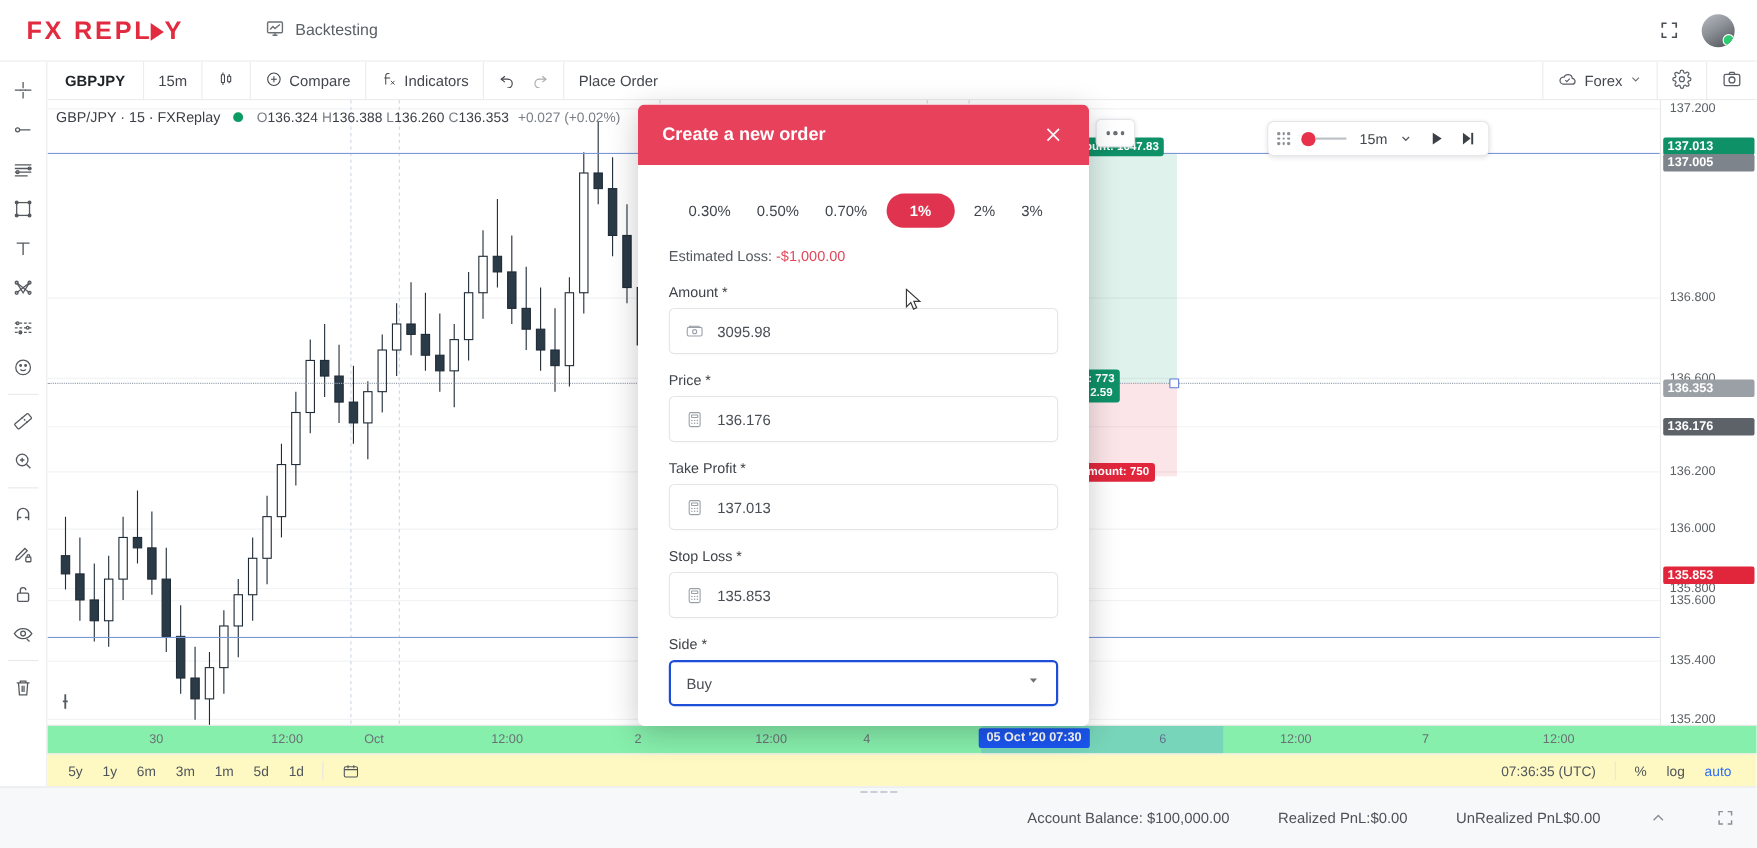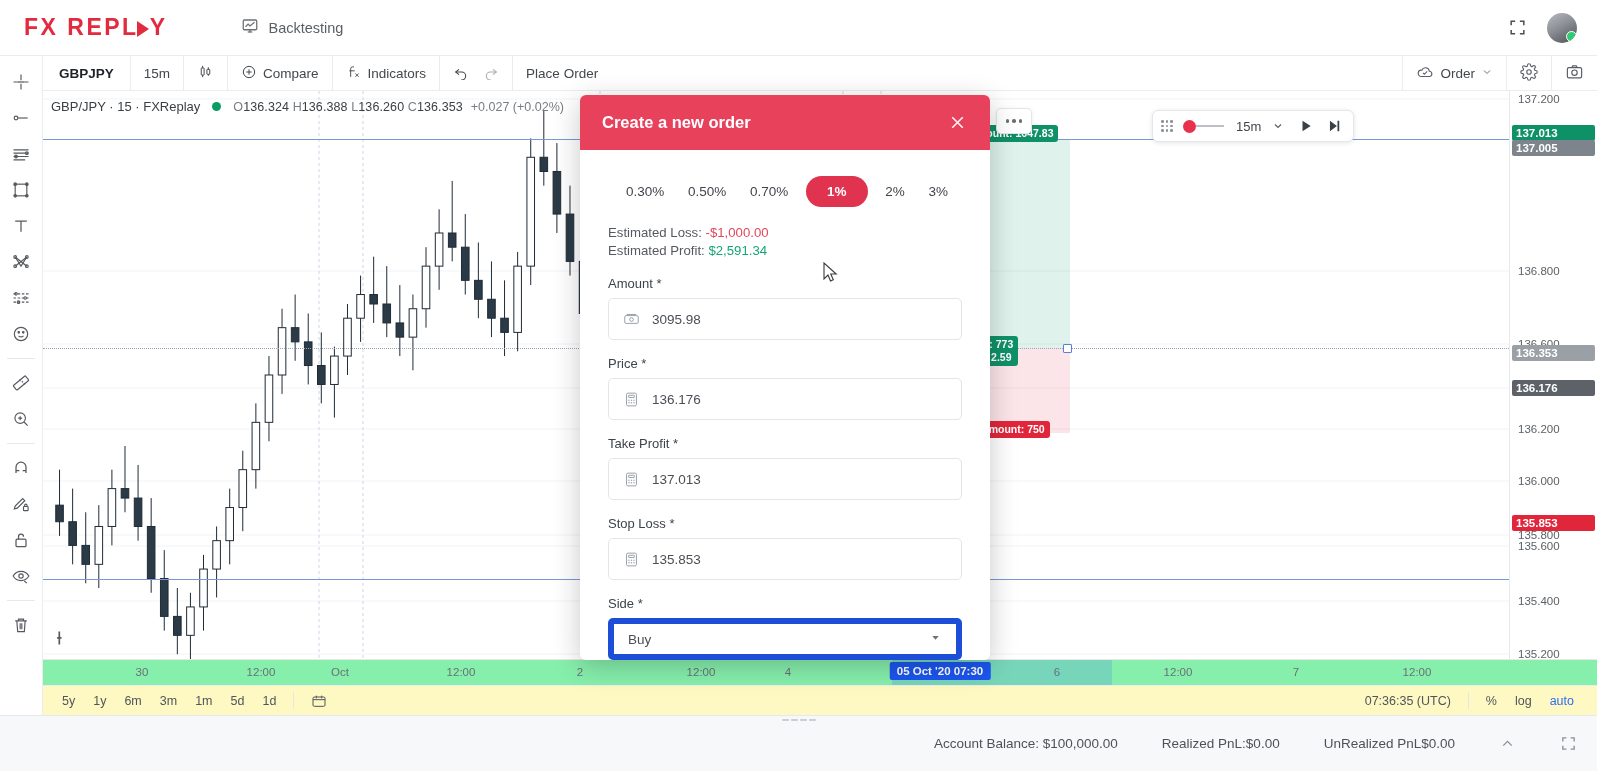--- a/index.html
+++ b/index.html
@@ -243,21 +243,21 @@
   .field { margin-top: 16px; }
   .field-label { font-size: 13px; color: #3e4349; margin-bottom: 7px; font-weight: 400; }
   .field-box {
     height: 42px; border: 1px solid #e3e5e8; border-radius: 5px;
     display: flex; align-items: center; padding: 0 14px; gap: 12px;
     background: #fff; cursor: text;
   }
   .field-val { font-size: 13.5px; color: #4a4f55; }
   .field-icon { color: #9aa0a7; display: flex; align-items: center; }
   .select-box {
-    height: 42px; border: 6px solid #1d4ed8; border-radius: 5px;
+    height: 42px; border: 2px solid #1d4ed8; border-radius: 5px;
     display: flex; align-items: center; padding: 0 14px;
     background: #fff; cursor: pointer;
   }
   .select-val { font-size: 13.5px; color: #4a4f55; }
   .select-arrow { margin-left: auto; color: #6c7177; }
   .cursor-arrow { position: absolute; left: 823px; top: 262px; z-index: 60; pointer-events: none; }
 </style>
 </head>
 <body>
 
@@ -453,21 +453,21 @@
     <div class="ctb-item plain">Place Order</div>
 
     <div class="ctb-right">
       <div class="ctb-item">
         <span>
           <svg width="18" height="18" viewBox="0 0 24 24" fill="none" stroke="#5a5f66" stroke-width="1.5">
             <path d="M6.5 18h11a3.5 3.5 0 0 0 .3-7 5.2 5.2 0 0 0-10-1.4A3.8 3.8 0 0 0 6.5 18z"></path>
             <path d="M9.3 13.2l1.9 1.8 3.6-3.8" stroke-width="1.4"></path>
           </svg>
         </span>
-        <span>Order</span>
+        <span>Forex</span>
         <span>
           <svg width="12" height="12" viewBox="0 0 24 24" fill="none" stroke="#6c7177" stroke-width="2">
               <path d="M6 9l6 6 6-6"></path>
             </svg>
         </span>
       </div>
       <div class="ctb-item">
         <span>
           <svg width="18" height="18" viewBox="0 0 24 24" fill="none" stroke="#5a5f66" stroke-width="1.5">
             <circle cx="12" cy="12" r="3"></circle>
@@ -816,23 +816,20 @@
           <div class="pct">0.50%</div>
           <div class="pct">0.70%</div>
           <div class="pct active">1%</div>
           <div class="pct">2%</div>
           <div class="pct">3%</div>
         </div>
 
       <div class="est">
         <span>Estimated Loss: </span><span class="loss">-$1,000.00</span>
       </div>
-      <div class="est">
-        <span>Estimated Profit: </span><span class="profit">$2,591.34</span>
-      </div>
 
       <div id="fields">
           <div class="field">
             <div class="field-label">Amount *</div>
             <div class="field-box">
               <span class="field-icon">
                 <svg width="17" height="17" viewBox="0 0 24 24" fill="none" stroke="#9aa0a7" stroke-width="1.4">
                   <rect x="2.5" y="6.5" width="19" height="11" rx="2"></rect>
                   <circle cx="12" cy="12" r="2.6"></circle>
                   <path d="M5.5 6.5V5h13"></path>

